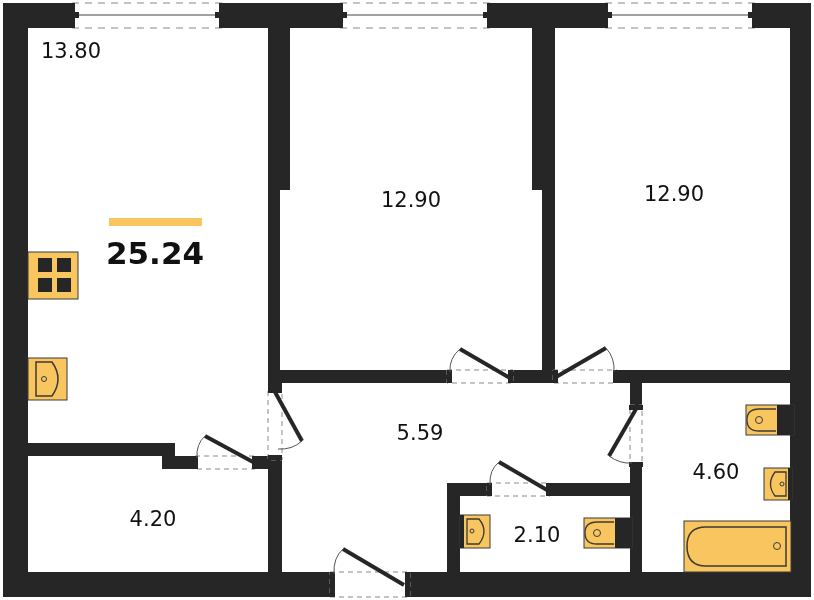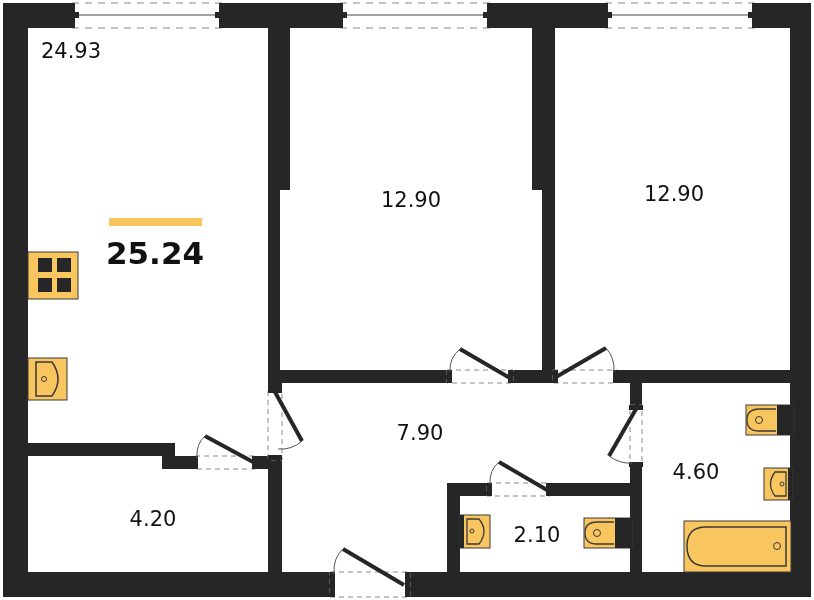--- a/index.html
+++ b/index.html
@@ -189,20 +189,20 @@
     <g>
       <rect x="684" y="521" width="107" height="51" fill="#F9C55E" stroke="#3a3a3a" stroke-width="1"></rect>
       <path d="M786 527 L706 527 Q687 527 687 546 Q687 566 706 566 L786 566 Z" fill="none" stroke="#3a3a3a" stroke-width="1.5"></path>
       <circle cx="777" cy="546" r="3.5" fill="none" stroke="#3a3a3a"></circle>
     </g>
   </g>
 
   <rect x="109" y="218" width="93" height="8" fill="#F9C55E"></rect>
 </svg>
 
-<div class="label" style="left:71px; top:51px;">24.93</div>
+<div class="label" style="left:71px; top:51px;">13.80</div>
 <div class="label" style="left:411px; top:200px;">12.90</div>
 <div class="label" style="left:674px; top:194px;">12.90</div>
-<div class="label" style="left:420px; top:433px;">7.90</div>
+<div class="label" style="left:420px; top:433px;">5.59</div>
 <div class="label" style="left:153px; top:519px;">4.20</div>
 <div class="label" style="left:537px; top:535px;">2.10</div>
-<div class="label" style="left:696px; top:472px;">4.60</div>
+<div class="label" style="left:716px; top:472px;">4.60</div>
 <div class="total" style="left:155px; top:253px;">25.24</div>
 
 </body></html>

